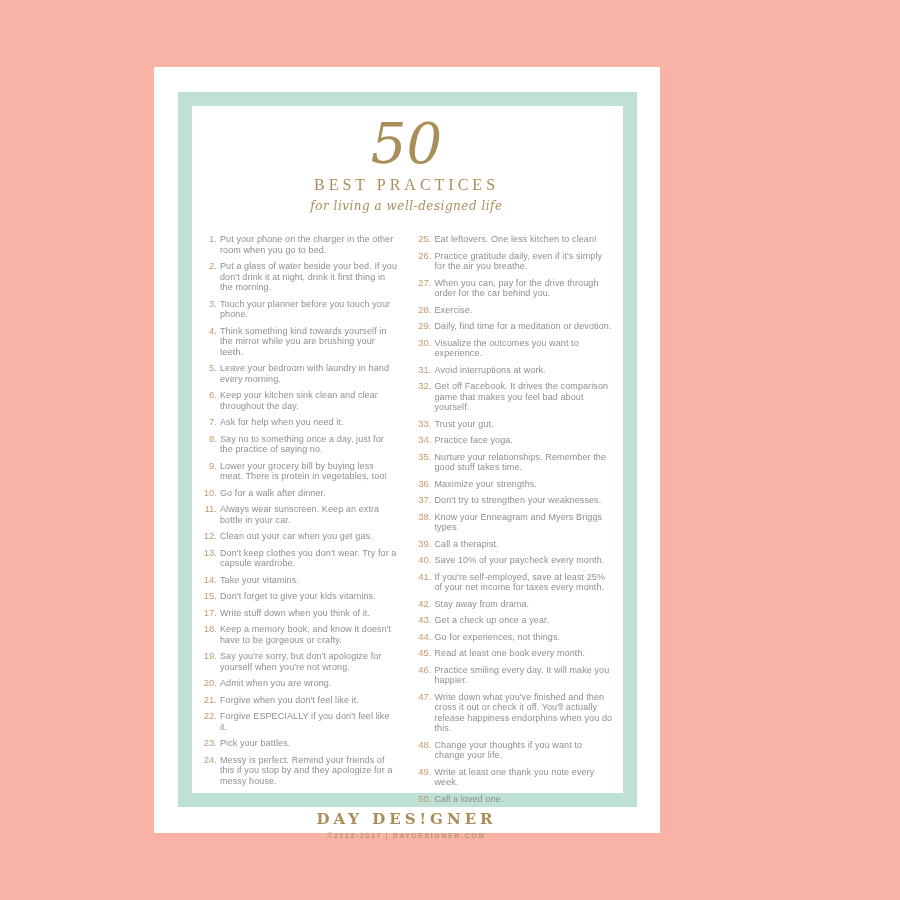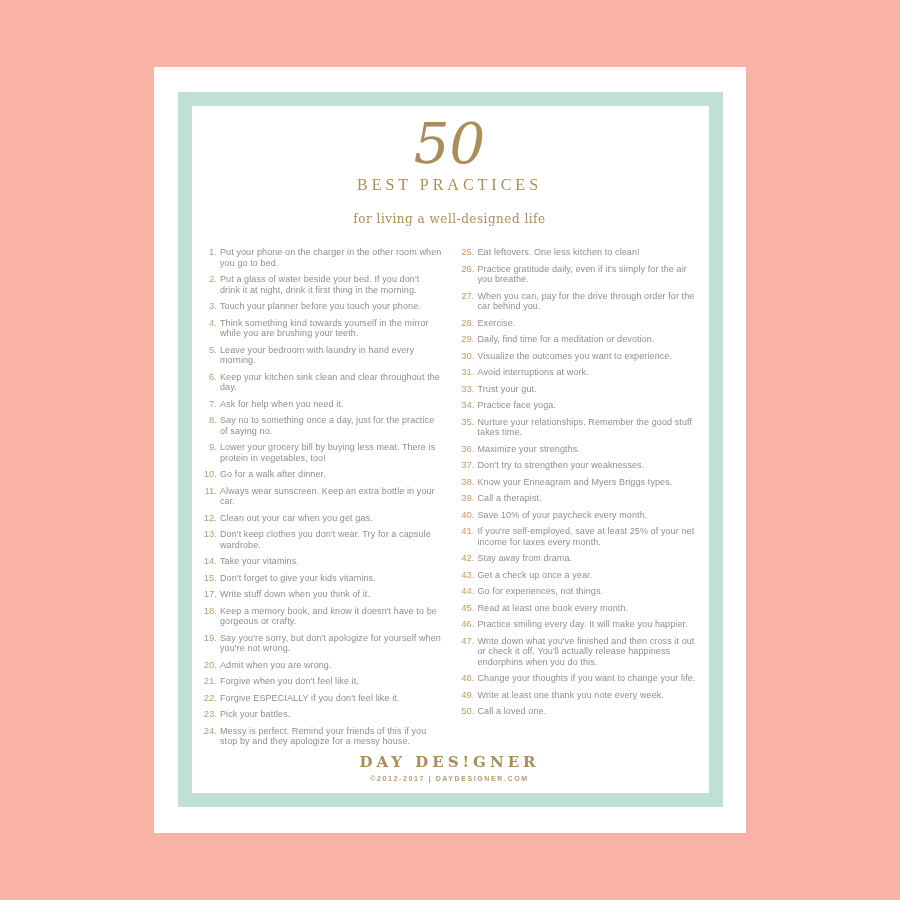--- a/index.html
+++ b/index.html
@@ -6,21 +6,21 @@
   body {
     width: 900px; height: 900px;
     background: #f8b2a6;
     position: relative;
     overflow: hidden;
     font-family: "Liberation Sans", sans-serif;
   }
   .paper {
     position: absolute;
     left: 154px; top: 67px;
-    width: 592px; height: 766px;
+    width: 506px; height: 766px;
     background: #ffffff;
   }
   .mint-frame {
     position: absolute;
     left: 24px; top: 25px; right: 23px; bottom: 26px;
     border: 14px solid #bfe0d5;
     pointer-events: none;
   }
   .content {
     position: absolute;
@@ -39,22 +39,23 @@
     color: #a98e5a;
   }
   .doc-title {
     margin-top: 4px;
     font-family: Liberation Serif, serif;
     font-size: 16px;
     letter-spacing: 4px;
     color: #a98e5a;
   }
   .doc-subtitle {
-    margin-top: 18px;
+    margin-top: 5px;
     font-family: "DejaVu Serif", serif;
+    font-style: italic;
     font-size: 12px;
     letter-spacing: 0.5px;
     color: #a98e5a;
   }
   .columns {
     width: 100%;
     box-sizing: border-box;
     padding: 0 8px;
     margin-top: 21px;
     display: flex;
@@ -258,20 +259,24 @@
           <div class="item">
             <span class="num">30.</span>
             <span class="txt">Visualize the outcomes you want to experience.</span>
           </div>
 
           <div class="item">
             <span class="num">31.</span>
             <span class="txt">Avoid interruptions at work.</span>
           </div>
 
+          <div class="item">
+            <span class="num">32.</span>
+            <span class="txt">Get off Facebook. It drives the comparison game that makes you feel bad about yourself.</span>
+          </div>
 
           <div class="item">
             <span class="num">33.</span>
             <span class="txt">Trust your gut.</span>
           </div>
 
           <div class="item">
             <span class="num">34.</span>
             <span class="txt">Practice face yoga.</span>
           </div>

